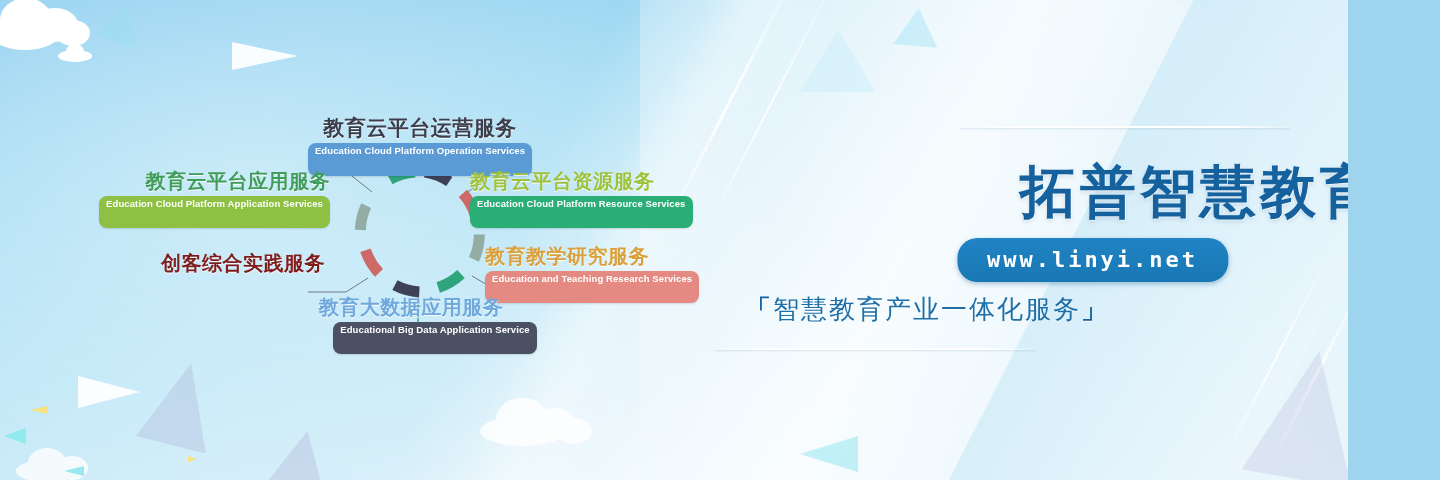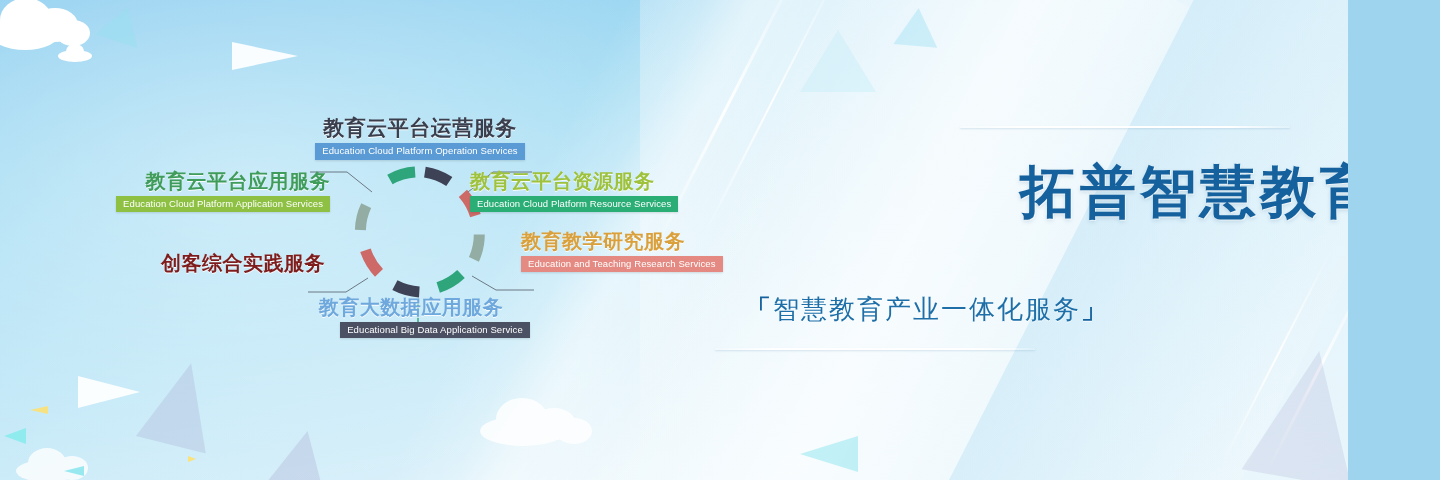--- a/index.html
+++ b/index.html
@@ -69,23 +69,23 @@
   .lbl .cn {
     display:block;
     font-size:20px; font-weight:700; letter-spacing:0.5px;
     line-height:1.15;
     font-family:"DejaVu Sans","Liberation Sans",sans-serif;
     text-shadow:0 1px 0 rgba(255,255,255,0.85);
   }
   .lbl .en {
     display:inline-block;
     margin-top:3px;
-    padding:3px 7px 3px 7px;
-    border-radius:0;
-    font-size:9.5px; font-weight:400;
+    padding:3px 7px 19px 7px;
+    border-radius:8px;
+    font-size:9.5px; font-weight:700;
     letter-spacing:0.1px;
     color:#ffffff;
     line-height:1.1;
     font-family:"Liberation Sans","DejaVu Sans",sans-serif;
     box-shadow:0 1px 2px rgba(0,0,0,0.12);
   }
   .lbl.right { text-align:left; }
   .lbl.left  { text-align:right; }
   .lbl.center{ text-align:center; }
   .lbl.left .en { text-align:left; }
@@ -228,21 +228,21 @@
     <div class="lbl left" style="left:-120px;top:70px;width:300px;">
       <span class="cn" style="color:#3f9c5a;">教育云平台应用服务</span>
       <span class="en" style="background:#8ec044;">Education Cloud Platform Application Services</span>
     </div>
 
     <div class="lbl right" style="left:320px;top:70px;width:300px;">
       <span class="cn" style="color:#9fc23c;">教育云平台资源服务</span>
       <span class="en" style="background:#2bae76;">Education Cloud Platform Resource Services</span>
     </div>
 
-    <div class="lbl right" style="left:335px;top:130px;width:300px;margin-left:36px;">
+    <div class="lbl right" style="left:335px;top:145px;width:300px;">
       <span class="cn" style="color:#d9a03c;">教育教学研究服务</span>
       <span class="en" style="background:#e48a82;">Education and Teaching Research Services</span>
     </div>
 
     <div class="lbl left" style="left:-105px;top:152px;width:280px;">
       <span class="cn" style="color:#7f1d1d;">创客综合实践服务</span>
     </div>
 
     <div class="lbl center" style="left:1px;top:196px;width:520px;">
       <span class="cn" style="color:#6fa8dc;">教育大数据应用服务</span>
@@ -250,20 +250,21 @@
     </div>
 
   </div>
 
   <div id="right">
 
     <div class="rule" style="left:215px;top:126px;width:330px;"></div>
 
     <div class="brand-title">拓普智慧教育云</div>
 
+    <div class="url-pill">www.linyi.net</div>
 
     <div class="slogan">
       <span class="bk">「</span><span>智慧教育产业一体化服务</span><span class="bk">」</span>
     </div>
 
     <div class="rule" style="left:-30px;top:348px;width:320px;"></div>
 
   </div>
 
 </div>

